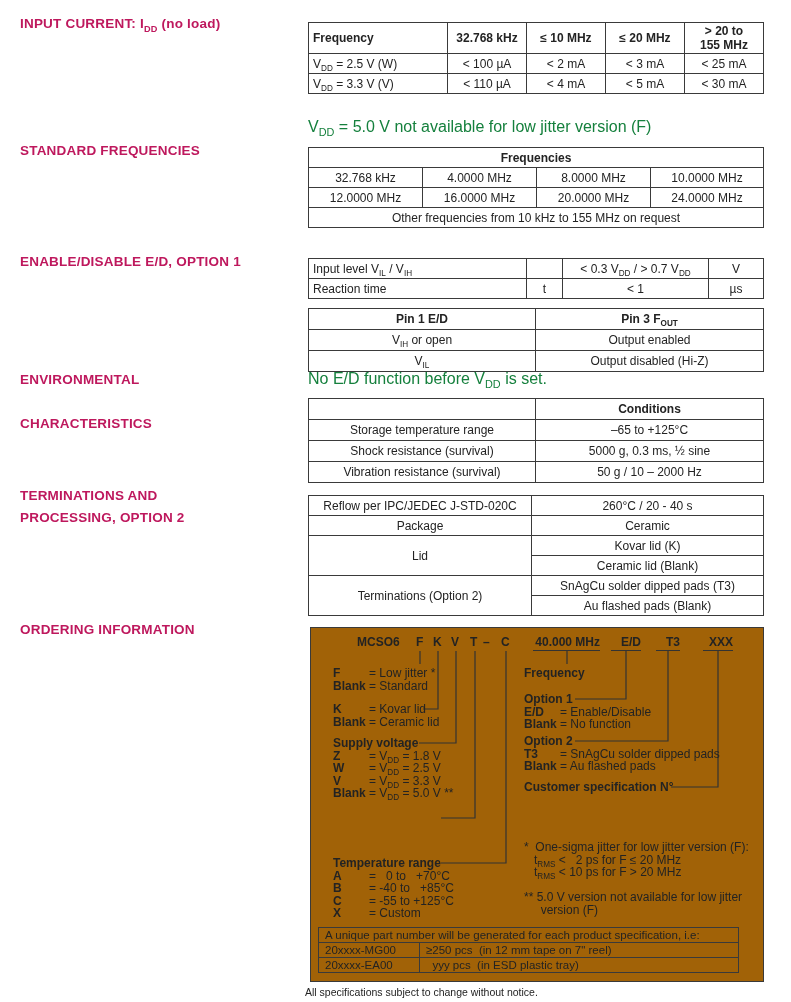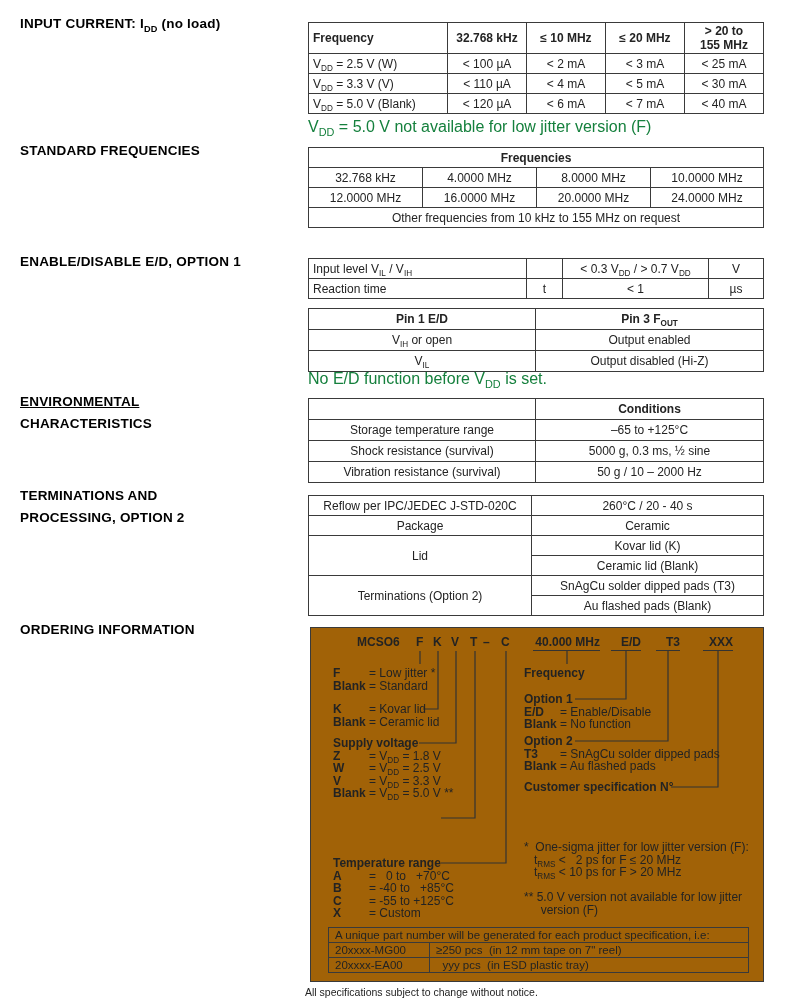--- a/index.html
+++ b/index.html
@@ -1,18 +1,18 @@
 <!DOCTYPE html>
 <html><head>
 <meta charset="utf-8">
 <style>
   html,body{margin:0;padding:0;background:#fff;}
   #page{position:relative;width:791px;height:1002px;background:#fff;overflow:hidden;
         font-family:"Liberation Sans","DejaVu Sans",sans-serif;color:#232323;}
-  .sec-head{position:absolute;left:20px;font-size:13.5px;font-weight:bold;color:#000000;
+  .sec-head{position:absolute;left:20px;font-size:13.5px;font-weight:bold;color:#be185d;
             letter-spacing:.2px;white-space:nowrap;}
   sub{font-size:.68em;line-height:0;}
   .note{position:absolute;left:308px;font-size:16px;color:#15803d;white-space:nowrap;}
 
   
   table.dt{position:absolute;left:308px;border-collapse:collapse;table-layout:fixed;width:455px;
            font-size:12px;color:#232323;}
   table.dt td{border:1px solid #3a3a3a;text-align:center;vertical-align:middle;
               padding:1px 4px;height:17px;white-space:pre-line;overflow:hidden;}
   table.dt td.hd{font-weight:bold;}
@@ -41,35 +41,35 @@
   .pn-9{left:345px;width:24px;} .pn-10{left:392px;width:30px;}
   .grp{position:absolute;font-size:12px;line-height:12.6px;color:#232323;white-space:nowrap;}
   #g1{left:22px;top:39px;} #g2{left:22px;top:75px;} #g3{left:22px;top:109px;}
   #g4{left:22px;top:184px;} #g5{left:22px;top:229px;}
   #r1{left:213px;top:39px;} #r2{left:213px;top:65px;} #r3{left:213px;top:107px;}
   #r4{left:213px;top:153px;} #n1{left:213px;top:213px;} #n2{left:213px;top:263px;}
   .dkey{display:inline-block;width:36px;font-weight:bold;}
   .dval{white-space:pre;}
   .dhead{font-weight:bold;}
   .dline.pre{white-space:pre;}
-  #t-part{position:absolute;left:17px;top:299px;width:420px;border-collapse:collapse;
+  #t-part{position:absolute;left:7px;top:299px;width:420px;border-collapse:collapse;
           table-layout:fixed;font-size:11.5px;color:#232323;}
   #t-part td{border:1px solid #3a3a3a;text-align:left;padding:0 6px;height:14px;white-space:pre;}
   #page-footer{position:absolute;left:305px;top:986px;font-size:10.5px;color:#232323;}
   .env-head-2{top:416px;} .term-head-2{top:510px;}
 </style>
 </head>
 <body>
 
 <div id="page">
 
   <div class="sec-head" style="top:16px;">INPUT CURRENT: I<sub>DD</sub> (no load)</div>
   <div class="sec-head" style="top:143px;">STANDARD FREQUENCIES</div>
   <div class="sec-head" style="top:254px;">ENABLE/DISABLE E/D, OPTION 1</div>
-  <div class="sec-head" style="top:394px;text-decoration:underline;">ENVIRONMENTAL</div>
+  <div class="sec-head" style="top:372px;">ENVIRONMENTAL</div>
   <div class="sec-head env-head-2">CHARACTERISTICS</div>
   <div class="sec-head" style="top:488px;">TERMINATIONS AND</div>
   <div class="sec-head term-head-2">PROCESSING, OPTION 2</div>
   <div class="sec-head" style="top:622px;">ORDERING INFORMATION</div>
 
   <table class="dt" id="t-input">
     <colgroup>
         <col style="width:139px">
         <col style="width:79px">
         <col style="width:79px">
@@ -90,27 +90,20 @@
           <td>&lt; 2 mA</td>
           <td>&lt; 3 mA</td>
           <td>&lt; 25 mA</td>
         </tr>
         <tr>
           <td>V<sub>DD</sub> = 3.3 V (V)</td>
           <td>&lt; 110 µA</td>
           <td>&lt; 4 mA</td>
           <td>&lt; 5 mA</td>
           <td>&lt; 30 mA</td>
-        </tr>
-        <tr>
-          <td>V<sub>DD</sub> = 5.0 V (Blank)</td>
-          <td>&lt; 120 µA</td>
-          <td>&lt; 6 mA</td>
-          <td>&lt; 7 mA</td>
-          <td>&lt; 40 mA</td>
         </tr>
       </tbody>
   </table>
   <div class="note" style="top:118px;">V<sub>DD</sub> = 5.0 V not available for low jitter version (F)</div>
 
   <table class="dt" id="t-freq">
     <colgroup>
         <col style="width:114px">
         <col style="width:114px">
         <col style="width:114px">

